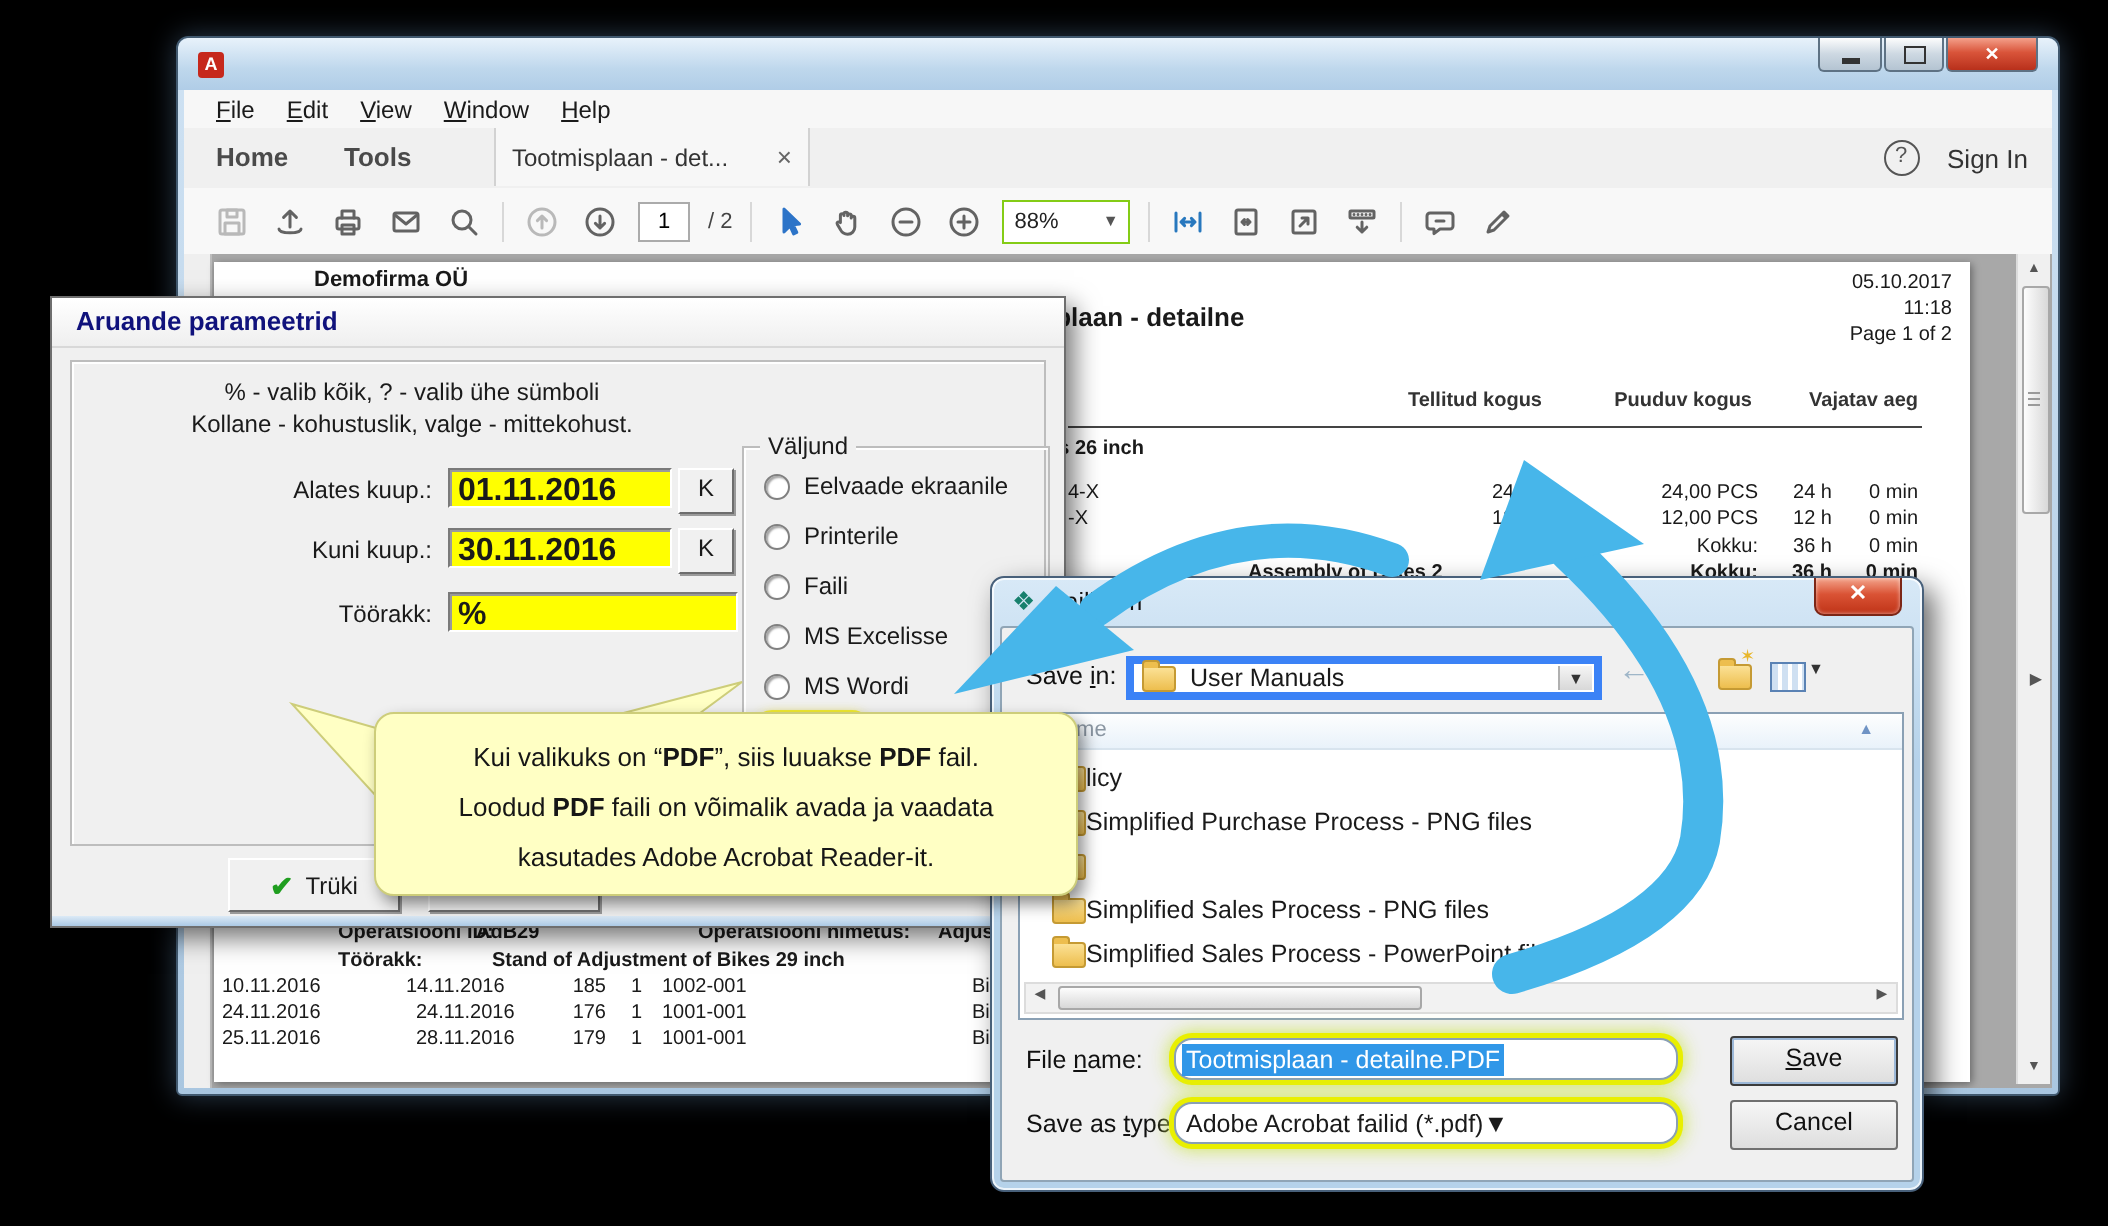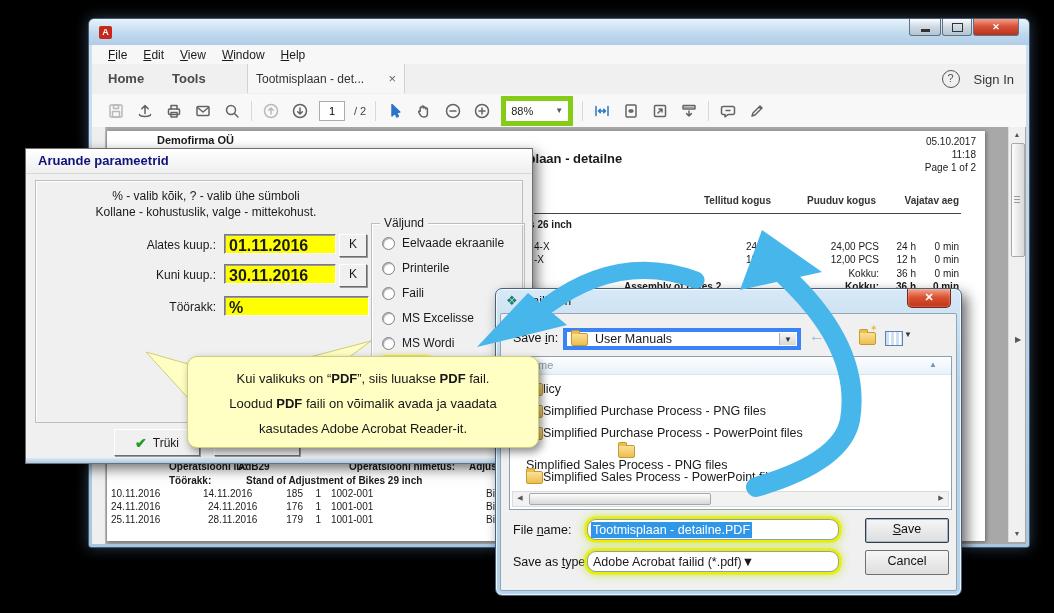--- a/index.html
+++ b/index.html
@@ -41,21 +41,21 @@
   .toolbar{position:absolute;left:3px;right:3px;top:75px;height:33px;background:#f8f8f8;
     border-bottom:1px solid #cdcdcd;display:flex;align-items:center;padding-left:14px;gap:9px;}
   .ticon{width:20px;height:20px;display:flex;align-items:center;justify-content:center;}
   .ticon svg{stroke:#636363;fill:none;stroke-width:1.5;stroke-linecap:round;stroke-linejoin:round;}
   .ticon.disabled{opacity:.42;}
   .ticon.blue svg{stroke:#2878be;}
   .tsep{width:1px;height:20px;background:#d8d8d8;}
   .page-input{width:24px;height:18px;border:1px solid #ababab;background:#fff;font-size:11px;text-align:center;
     font-family:"Liberation Sans",sans-serif;padding:0;}
   .page-total{font-size:11px;color:#444;}
-  .zoom-box{width:52px;height:20px;border:5px solid #84cc16;background:#fff;font-size:11px;display:flex;
+  .zoom-box{width:52px;height:20px;border:1px solid #84cc16;background:#fff;font-size:11px;display:flex;
     align-items:center;justify-content:space-between;padding:0 5px;color:#222;}
   .zoom-box .car{font-size:8px;color:#555;}
   .docarea{position:absolute;left:3px;right:3px;top:108px;bottom:3px;background:#a8a8a8;overflow:hidden;}
   .panel-strip{position:absolute;left:0;top:0;bottom:0;width:13px;background:#efefef;border-right:1px solid #bdbdbd;}
   .pdf-page{position:absolute;left:15px;top:4px;width:878px;height:410px;background:#fff;
     box-shadow:1px 1px 4px rgba(0,0,0,.4);font-size:10px;color:#1a1a1a;}
   .pdf-page .t{position:absolute;white-space:nowrap;}
   .ra{text-align:right;}
   .v-scrollbar{position:absolute;right:1px;top:0;bottom:2px;width:16px;background:#f0f0f0;border-left:1px solid #dcdcdc;}
   .sarrow{position:absolute;left:0;width:16px;height:14px;font-size:7px;color:#555;text-align:center;line-height:14px;}
@@ -501,24 +501,23 @@
               <span class="fname">licy</span>
             </div>
 
             <div class="file-row" style="top: 44px;">
               <span class="folder"></span>
               <span class="fname">Simplified Purchase Process - PNG files</span>
             </div>
 
             <div class="file-row" style="top: 66px;">
               <span class="folder"></span>
-              <span class="fname">Simplified Purchase Process - PowerPoint files</span>
-            </div>
-
-            <div class="file-row" style="top: 88px; flex-direction: column;">
+            </div>
+
+            <div class="file-row" style="top: 88px;">
               <span class="folder"></span>
               <span class="fname">Simplified Sales Process - PNG files</span>
             </div>
 
             <div class="file-row" style="top: 110px;">
               <span class="folder"></span>
               <span class="fname">Simplified Sales Process - PowerPoint files</span>
             </div>
           </div>
         <div class="h-scroll">

